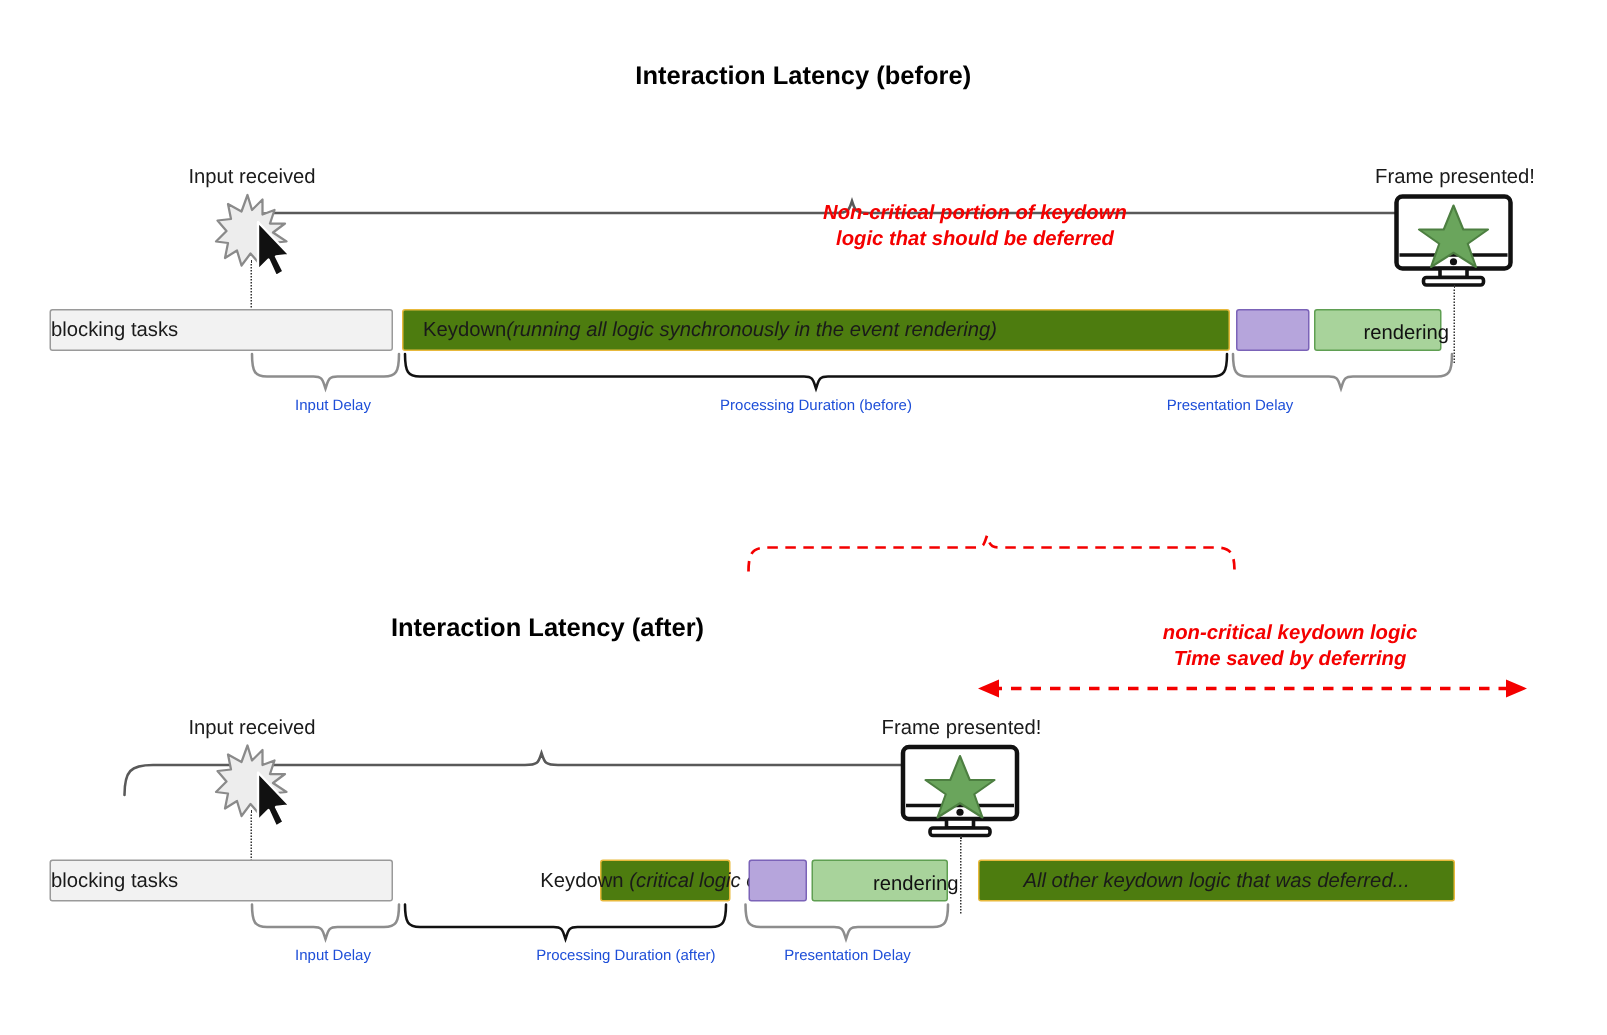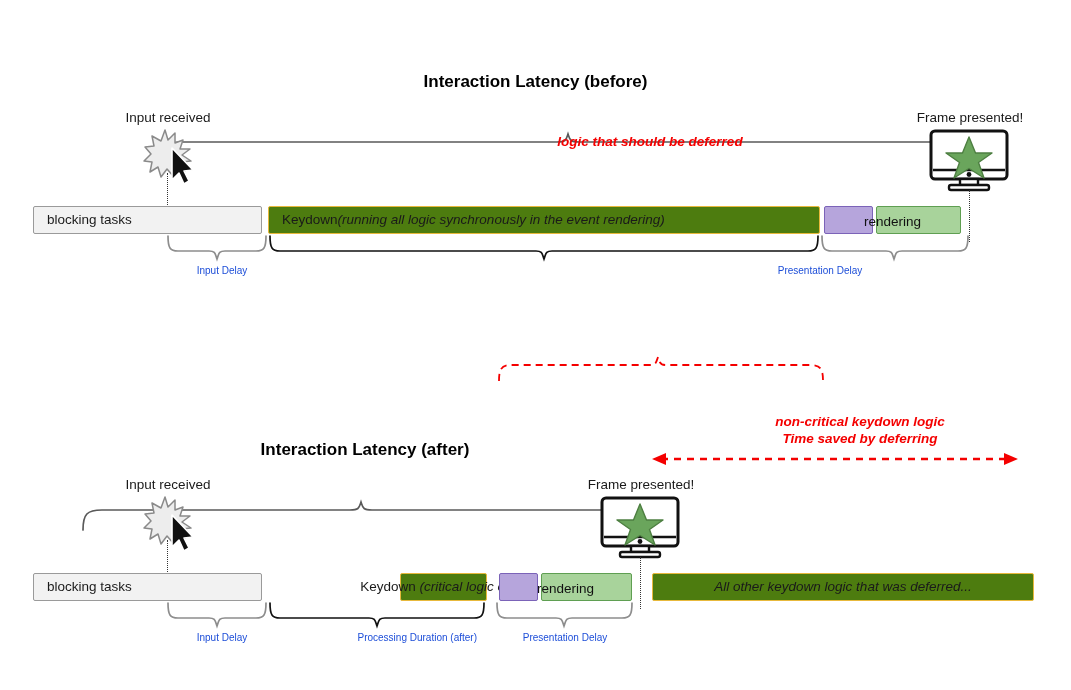--- a/index.html
+++ b/index.html
@@ -5,53 +5,53 @@
   html,body{margin:0;padding:0;}
   body{
     width:1071px;height:690px;background:#ffffff;
     font-family:"Liberation Sans", sans-serif;
     color:#111;overflow:hidden;position:relative;
   }
   .stage{position:absolute;left:0;top:0;width:1071px;height:690px;}
   .abs{position:absolute;}
 
   .diagram-title{
-    font-size:17px;font-weight:bold;color:#000;text-align:center;white-space:nowrap;margin-top:31px;
+    font-size:17px;font-weight:bold;color:#000;text-align:center;white-space:nowrap;
   }
   .node-label{
     font-size:13.5px;color:#1a1a1a;text-align:center;white-space:nowrap;
   }
   .segment-label{
     font-size:10px;color:#1d4ed8;text-align:center;white-space:nowrap;
   }
   .red-note{
     color:#f40000;font-size:13.5px;font-weight:bold;font-style:italic;
     text-align:center;line-height:1.25;white-space:nowrap;
   }
 
   .bar{
     position:absolute;height:28px;border-radius:2px;
     display:flex;align-items:center;box-sizing:border-box;
     font-size:13.5px;line-height:1;
   }
   .bar-blocking{
-    background:#f2f2f2;border:1.4px solid #9a9a9a;padding-left:13px;color:#1a1a1a;
+    background:#f2f2f2;border:1.4px solid #9a9a9a;color:#1a1a1a;
   }
   .bar-yellow{
     background:#4d7c0f;border:1.4px solid #e8b93c;color:#1a1a1a;
   }
   .bar-yellow.pad{padding-left:13px;}
   .bar-yellow.ctr{justify-content:center;}
   .bar-purple{background:#b6a5dc;border:1.4px solid #7b63b8;}
   .bar-green{background:#a8d39b;border:1.4px solid #5f9f52;}
 
   .bar em{font-style:italic;}
   .render-label{
     position:absolute;font-size:13.5px;color:#111;white-space:nowrap;
-    text-align:center;z-index:5;line-height:1;
+    text-align:center;z-index:5;line-height:1;margin-left:45px;
   }
 
   .dotted-v{
     position:absolute;border-left:1.6px dotted #333;width:0;
   }
 
   svg{overflow:visible;display:block;}
   .brace{fill:none;stroke:#595959;stroke-width:1.7;stroke-linecap:round;}
   .brace-black{fill:none;stroke:#111;stroke-width:1.7;stroke-linecap:round;}
   .brace-gray{fill:none;stroke:#8d8d8d;stroke-width:1.7;stroke-linecap:round;}
@@ -91,20 +91,21 @@
       <circle cx="47" cy="43.5" r="2.4" fill="#111"></circle>
       <rect x="38" y="48" width="18" height="6" fill="#fff" stroke="#111" stroke-width="2.4"></rect>
       <rect x="27" y="54" width="40" height="5" rx="2" fill="#fff" stroke="#111" stroke-width="2.4"></rect>
       <polygon points="47,6 53.5,22 70,22 56.5,31.5 62,47 47,37.5 32,47 37.5,31.5 24,22 40.5,22" fill="#6aa55c" stroke="#4d7f41" stroke-width="1.4" stroke-linejoin="round"></polygon>
     </g>
   </svg>
 
   <div class="abs dotted-v" style="left:969px;top:190px;height:52px;"></div>
 
   <div class="abs red-note" style="left:460px;top:134px;width:380px;">
+    <div>Non-critical portion of keydown</div>
     <div>logic that should be deferred</div>
   </div>
 
   <svg class="abs" style="left:0;top:176px;width:1071px;height:30px;">
     <path class="brace-red" d="M499,205 C499,192 502,189 512,189 L650,189 C656,189 656,187 658,181 C660,187 660,189 666,189 L810,189 C820,189 823,192 823,205"></path>
   </svg>
 
   <div class="bar bar-blocking" style="left:33px;top:206px;width:229px;">
     <span>blocking tasks</span>
   </div>
@@ -121,20 +122,21 @@
   <div class="render-label" style="left:824px;top:215px;width:137px;">rendering</div>
 
   <svg class="abs" style="left:0;top:236px;width:1071px;height:26px;">
     <path class="brace-gray" d="M168,0 C168,12 170,15 178,15 L209,15 C215,15 215,17 217,23 C219,17 219,15 225,15 L256,15 C264,15 266,12 266,0"></path>
   </svg>
   <div class="abs segment-label" style="left:147px;top:265px;width:150px;">Input Delay</div>
 
   <svg class="abs" style="left:0;top:236px;width:1071px;height:26px;">
     <path class="brace-black" d="M270,0 C270,12 272,15 280,15 L536,15 C542,15 542,17 544,23 C546,17 546,15 552,15 L808,15 C816,15 818,12 818,0"></path>
   </svg>
+  <div class="abs segment-label" style="left:444px;top:265px;width:200px;">Processing Duration (before)</div>
 
   <svg class="abs" style="left:0;top:236px;width:1071px;height:26px;">
     <path class="brace-gray" d="M822,0 C822,12 824,15 832,15 L886,15 C892,15 892,17 894,23 C896,17 896,15 902,15 L958,15 C966,15 968,12 968,0"></path>
   </svg>
   <div class="abs segment-label" style="left:720px;top:265px;width:200px;">Presentation Delay</div>
 
   <div class="abs diagram-title" style="left:0;top:409px;width:730px;">Interaction Latency (after)</div>
 
   <svg class="abs" style="left:0;top:434px;width:1071px;height:36px;">
     <path class="brace" d="M83,96 C83,80 87,76 102,76 L350,76 C359,76 359,74 361,68 C363,74 363,76 372,76 L629,76 C644,76 648,80 648,96"></path>
@@ -186,21 +188,21 @@
   <div class="bar bar-yellow ctr" style="left:400px;top:573px;width:87px;">
     <span style="white-space:nowrap;"><span>Keydown </span><em>(critical logic only)</em></span>
   </div>
 
   <div class="bar bar-purple" style="left:499px;top:573px;width:39px;"></div>
 
   <div class="bar bar-green" style="left:541px;top:573px;width:91px;"></div>
 
   <div class="render-label" style="left:499px;top:582px;width:133px;">rendering</div>
 
-  <div class="bar bar-yellow ctr" style="left:652px;top:573px;width:382px;">
+  <div class="bar bar-yellow ctr" style="left:652px;top:573px;width:318px;">
     <em>All other keydown logic that was deferred...</em>
   </div>
 
   <svg class="abs" style="left:0;top:603px;width:1071px;height:26px;">
     <path class="brace-gray" d="M168,0 C168,12 170,15 178,15 L209,15 C215,15 215,17 217,23 C219,17 219,15 225,15 L256,15 C264,15 266,12 266,0"></path>
   </svg>
   <div class="abs segment-label" style="left:147px;top:632px;width:150px;">Input Delay</div>
 
   <svg class="abs" style="left:0;top:603px;width:1071px;height:26px;">
     <path class="brace-black" d="M270,0 C270,12 272,15 280,15 L369,15 C375,15 375,17 377,23 C379,17 379,15 385,15 L474,15 C482,15 484,12 484,0"></path>

